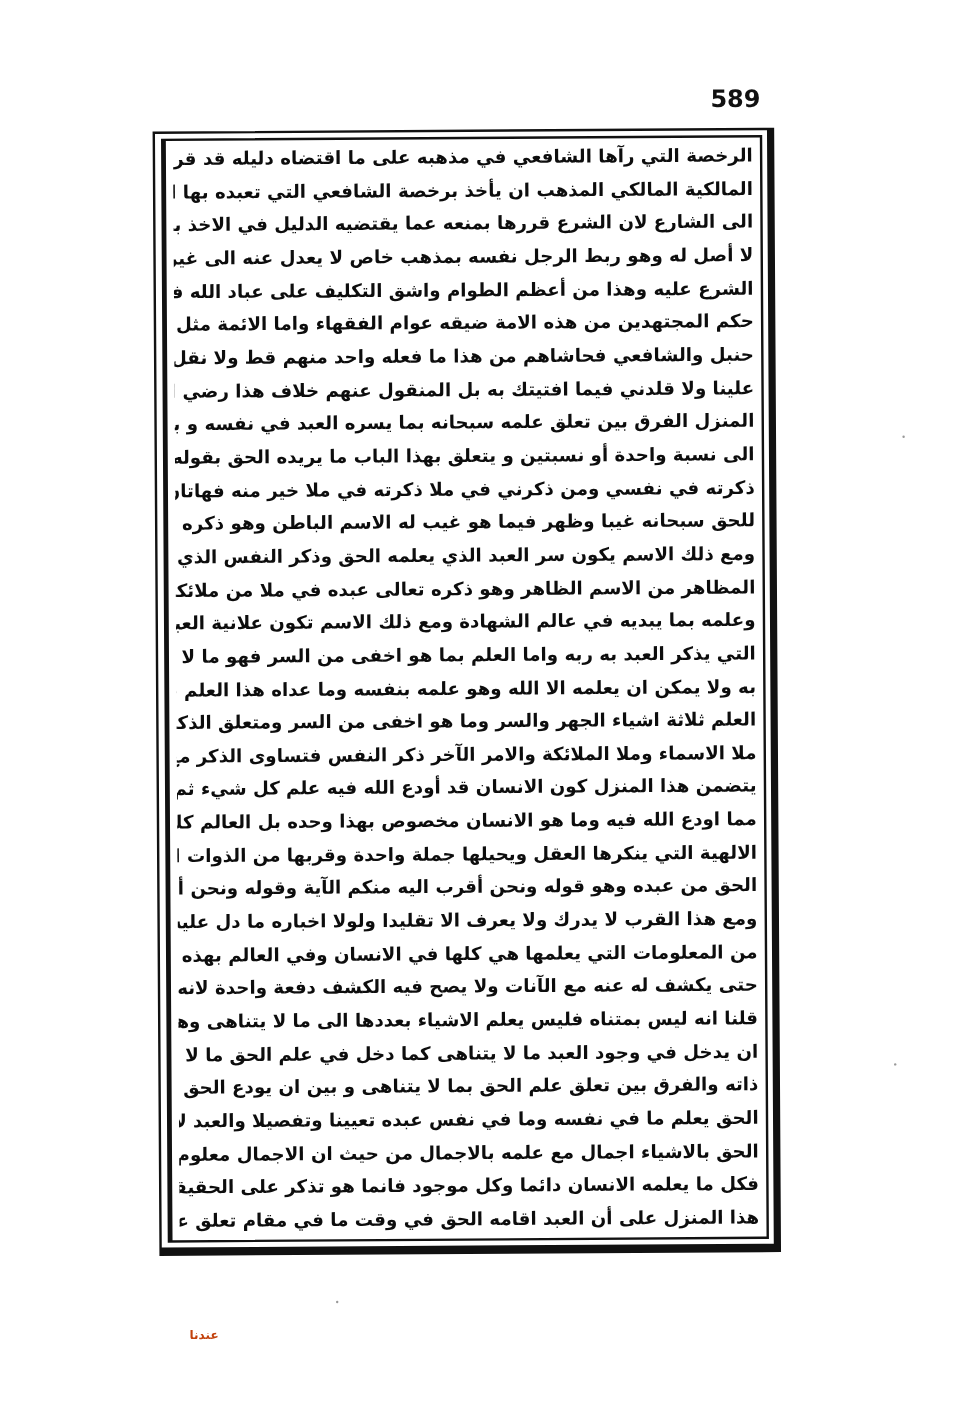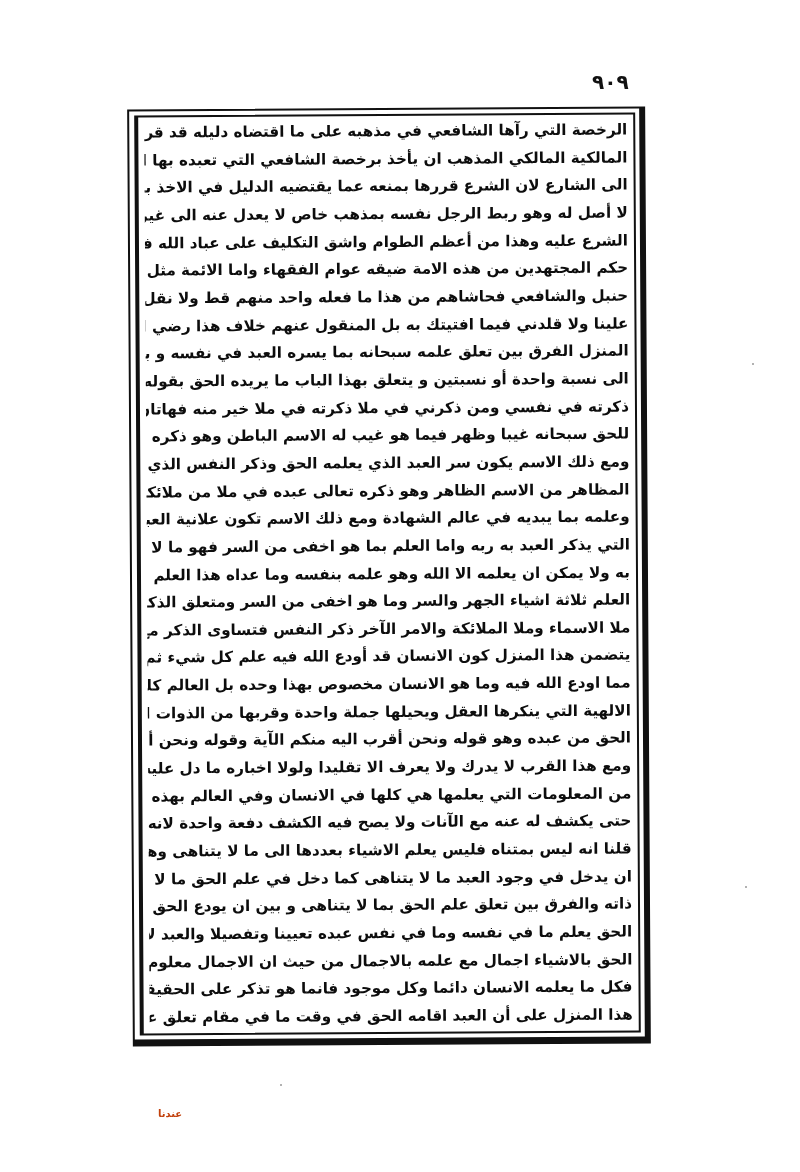--- a/index.html
+++ b/index.html
@@ -38,21 +38,21 @@
     position: absolute; left: 158px; top: 1108px;
     font-family: "DejaVu Sans", sans-serif; font-weight: bold; font-size: 10px;
     color: #c2410c; direction: rtl;
   }
   .speck { position: absolute; width: 2px; height: 2px; background: #999; border-radius: 1px; }
 </style>
 </head>
 <body>
 
 <div class="page">
-  <div class="page-number">٩٠٩</div>
+  <div class="page-number">589</div>
 
   <div class="frame-outer">
     <div class="frame-inner">
       <div class="text-block">
         <div class="line">الرخصة التي رآها الشافعي في مذهبه على ما اقتضاه دليله قد قررها الشرع فتح المفتي من</div>
         <div class="line">المالكية المالكي المذهب ان يأخذ برخصة الشافعي التي تعبده بها الشارع وانما اضفناها</div>
         <div class="line">الى الشارع لان الشرع قررها بمنعه عما يقتضيه الدليل في الاخذ به لامر لا يقتضيه الدليل الذي</div>
         <div class="line">لا أصل له وهو ربط الرجل نفسه بمذهب خاص لا يعدل عنه الى غيره و يحجر عليه ما لم يحجر</div>
         <div class="line">الشرع عليه وهذا من أعظم الطوام واشق التكليف على عباد الله فالذي وسع الشرع بتقرير</div>
         <div class="line">حكم المجتهدين من هذه الامة ضيقه عوام الفقهاء واما الائمة مثل ابي حنيفة ومالك واحمد بن</div>

